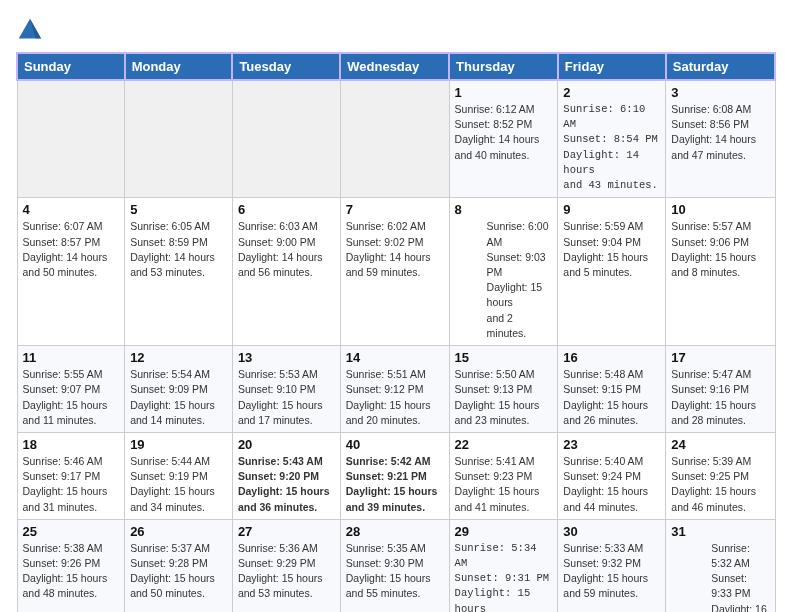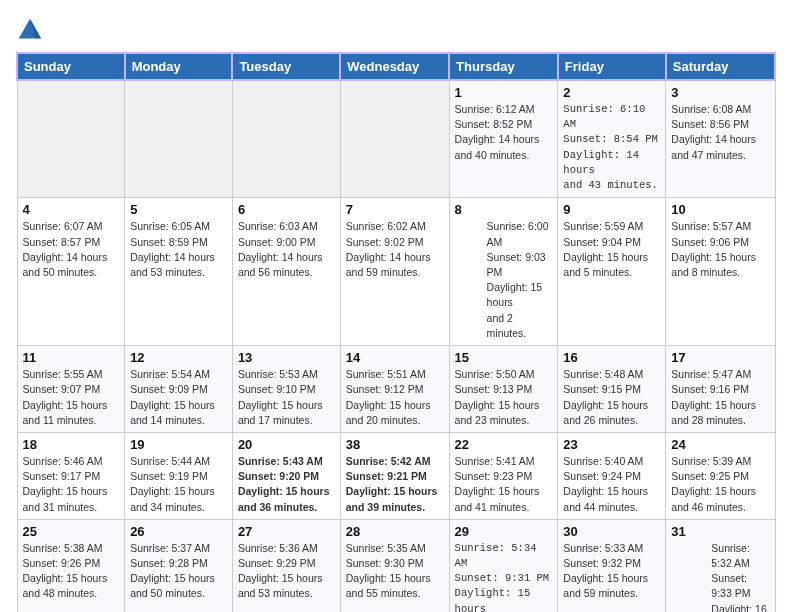--- a/index.html
+++ b/index.html
@@ -274,21 +274,21 @@
 and 34 minutes.</div>
         </td>
         <td>
           <span class="day-num">20</span>
           <div class="day-info" style="white-space: pre-line; font-weight: bold;">Sunrise: 5:43 AM
 Sunset: 9:20 PM
 Daylight: 15 hours
 and 36 minutes.</div>
         </td>
         <td>
-          <span class="day-num">38</span>
+          <span class="day-num">40</span>
           <div class="day-info" style="white-space: pre-line; font-weight: bold;">Sunrise: 5:42 AM
 Sunset: 9:21 PM
 Daylight: 15 hours
 and 39 minutes.</div>
         </td>
         <td>
           <span class="day-num">22</span>
           <div class="day-info" style="white-space: pre-line;">Sunrise: 5:41 AM
 Sunset: 9:23 PM
 Daylight: 15 hours

